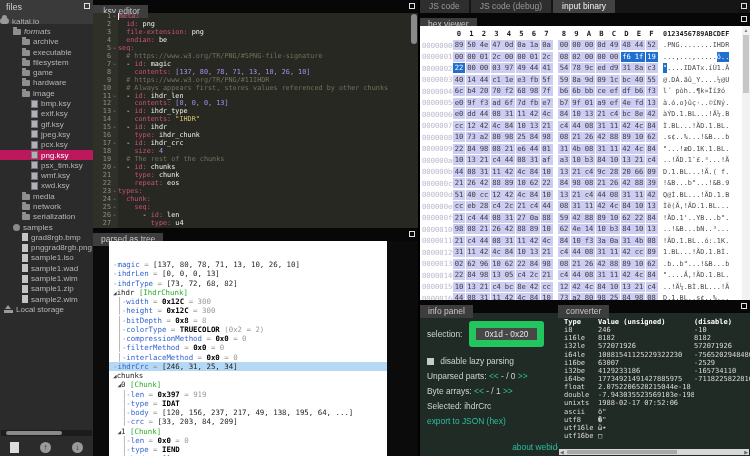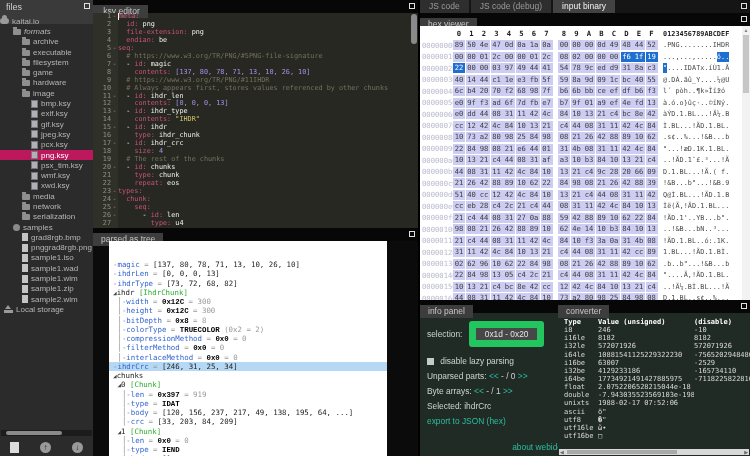--- a/index.html
+++ b/index.html
@@ -40,21 +40,21 @@
   .code { white-space:pre; }
   .tok-k { color:#c9517b; } .tok-n { color:#a98fe8; } .tok-s { color:#d6c66e; }
   .tok-c { color:#74715e; } .tok-v { color:#f1f1ec; } .tok-p { color:#f1f1ec; }
   .cursor { display:inline-block; width:1px; height:7px; background:#f8f8f0; vertical-align:middle; }
   #editor-vscroll { position:absolute; right:1px; top:14px; width:6px; height:30px; background:#8a8a8a; border-radius:3px; }
   
   #tree-panel { left:93px; top:228px; width:325px; height:228px; background:#0b0b0b; }
   #tree-content { position:absolute; top:13px; left:0; width:278px; bottom:0; background:#fff; overflow:hidden; font-family:"DejaVu Sans Mono",monospace; font-size:7.4px; padding-top:19px;margin-left:16px; }
   .tree-row { height:9.25px; line-height:9.25px; white-space:pre; padding-left:4px; }
   .tree-row.selected { background:#b5d9f4; }
-  .tn { color:#3465d0; } .top { color:#999; } .tv { color:#000; font-weight:bold;font-family:Liberation Mono, monospace; }
+  .tn { color:#3465d0; } .top { color:#999; } .tv { color:#000; font-weight:bold; }
   .td { color:#999; } .tt { color:#2fae2f; } .tl { color:#222; } .tp { color:#888; } .ta { color:#222; } .te { color:#444; font-size:6px; }
   
   #tabbar { left:420px; top:0; width:330px; height:13px; background:#151515; display:flex; }
   .tab { font-size:8.5px; line-height:13px; padding:0 9px; color:#9a9a9a; background:#2e2e2e; margin-right:2px; cursor:default; }
   .tab.active { background:#424242; color:#f2f2f2; }
   
   #hex-panel { left:420px; top:13px; width:330px; height:298px; background:#0a0a0a; }
   #hex-content { position:absolute; top:13px; left:0; right:8px; bottom:0; background:#fff; overflow:hidden; font-family:"DejaVu Sans Mono",monospace; padding-top:2px; }
   .hex-row { display:flex; align-items:center; height:11.5px; }
   .hoff { width:33px; flex:none; font-size:7.2px; color:#b9b9cf; padding-left:2px; }

